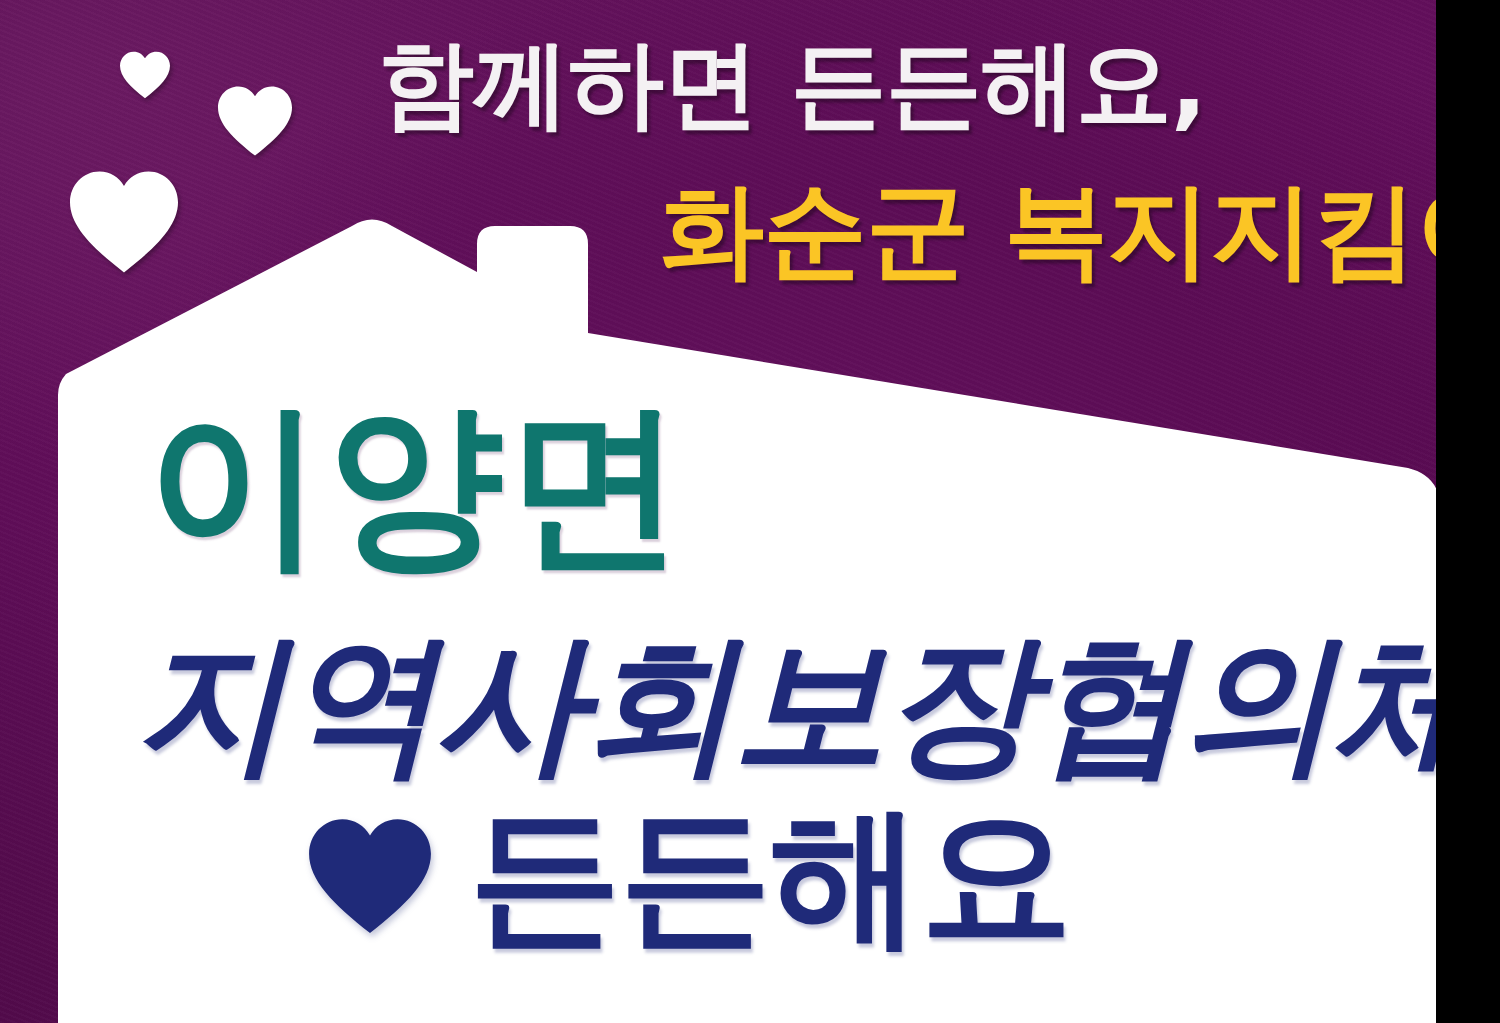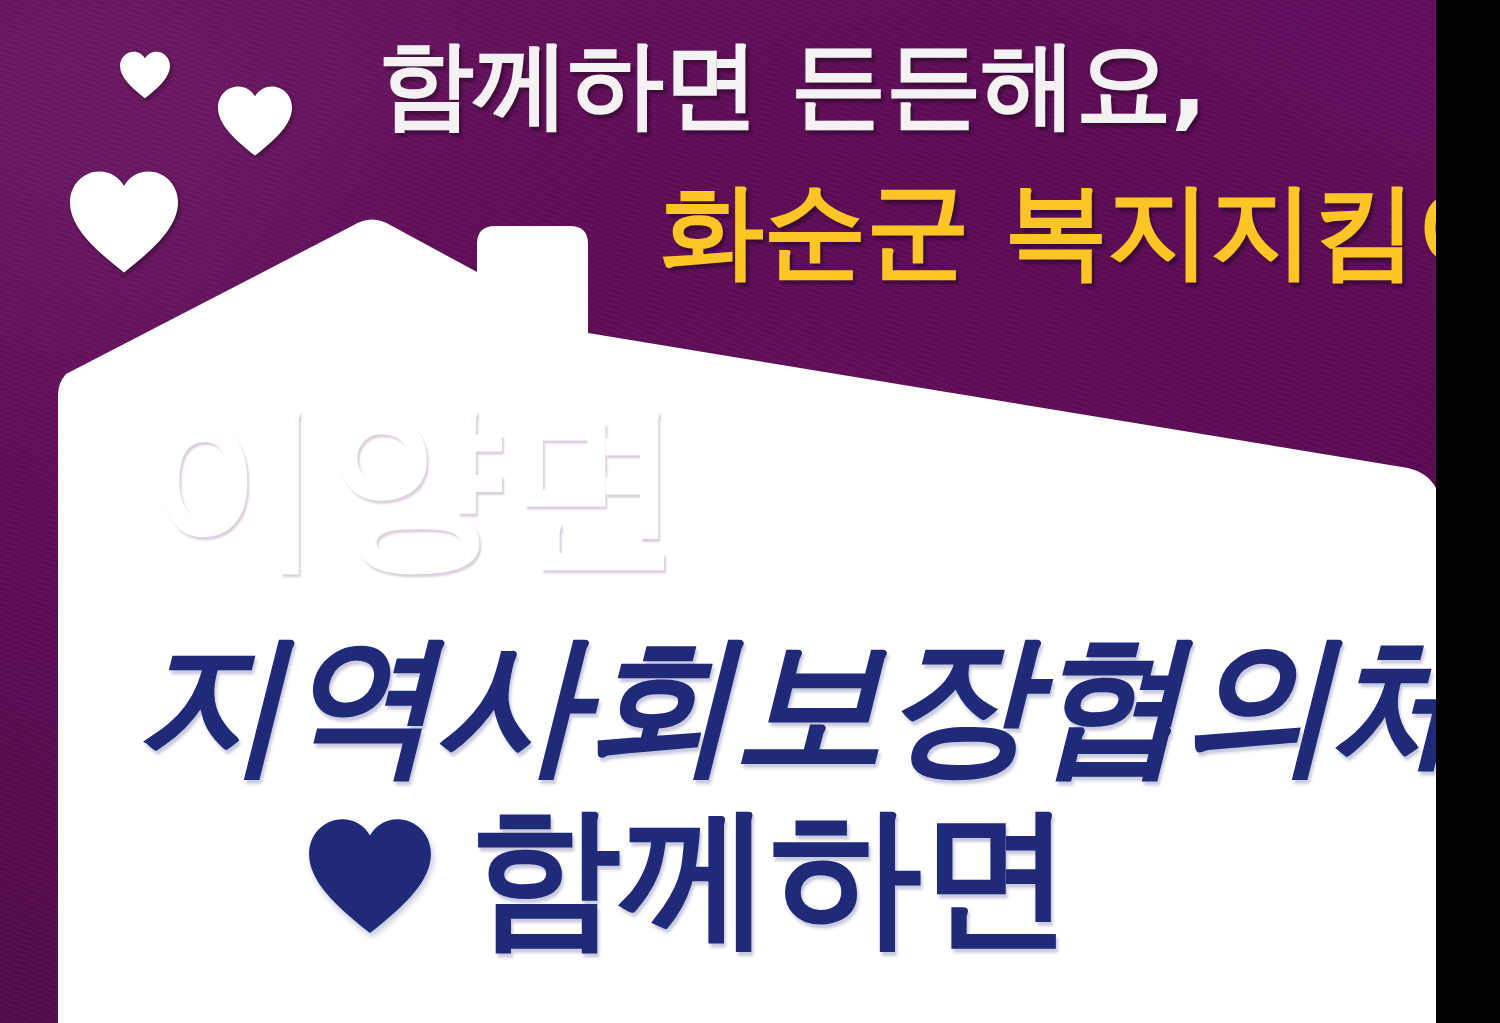--- a/index.html
+++ b/index.html
@@ -75,21 +75,21 @@
     text-shadow: 3px 4px 3px rgba(0,0,0,0.33);
   }
 
   .town-name {
     position: absolute;
     left: 146px; top: 396px;
     font-size: 178px;
     font-weight: 700;
     line-height: 1;
     letter-spacing: 0.01em;
-    color: #ffffff;
+    color: #0f766e;
     white-space: nowrap;
     text-shadow: 2px 3px 2px rgba(90,40,95,0.22);
   }
 
   .org-line {
     position: absolute;
     left: 135px; top: 628px;
     font-size: 152px;
     font-weight: 700;
     line-height: 1;
@@ -173,16 +173,16 @@
   <div class="town-name">이양면</div>
 
   <div class="org-line">지역사회보장협의체</div>
 
   <div class="unit-row">
     <span class="unit-heart">
       <svg width="130" height="122" viewBox="0 0 32 30" xmlns="http://www.w3.org/2000/svg">
         <path fill="currentColor" d="M16 29C7 22 1 16 1 9.5 1 4.8 4.6 1 9.2 1c3 0 5.4 1.6 6.8 4 1.4-2.4 3.8-4 6.8-4C27.4 1 31 4.8 31 9.5 31 16 25 22 16 29z"></path>
       </svg>
     </span>
-    <span class="unit-text">함께하면</span>
+    <span class="unit-text">든든해요</span>
   </div>
 
 </div>
 
 </body></html>

